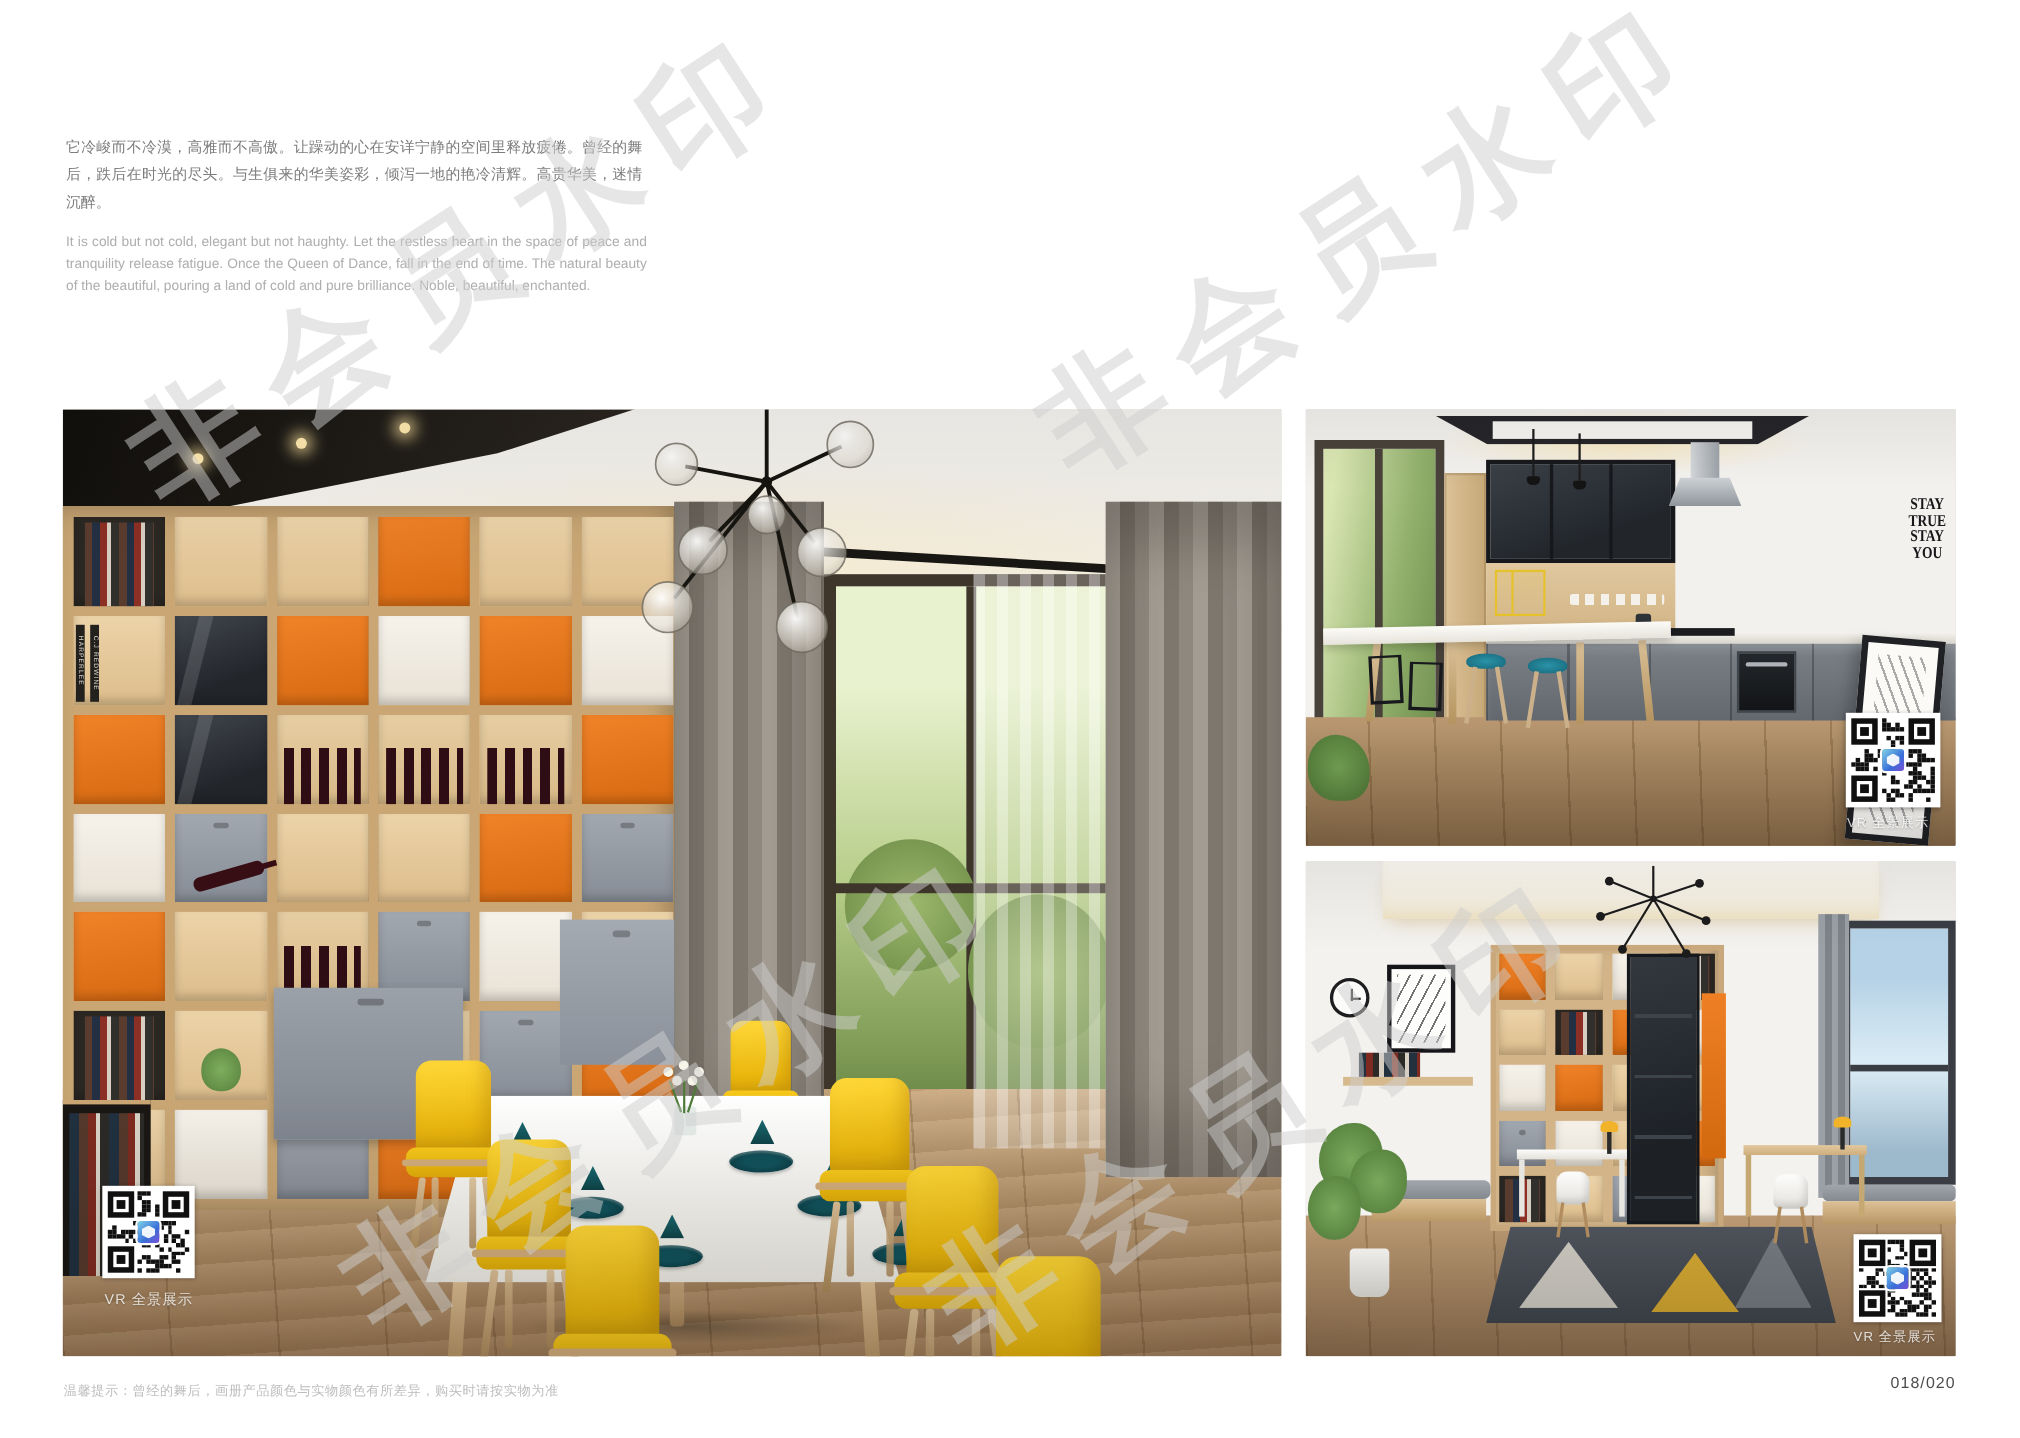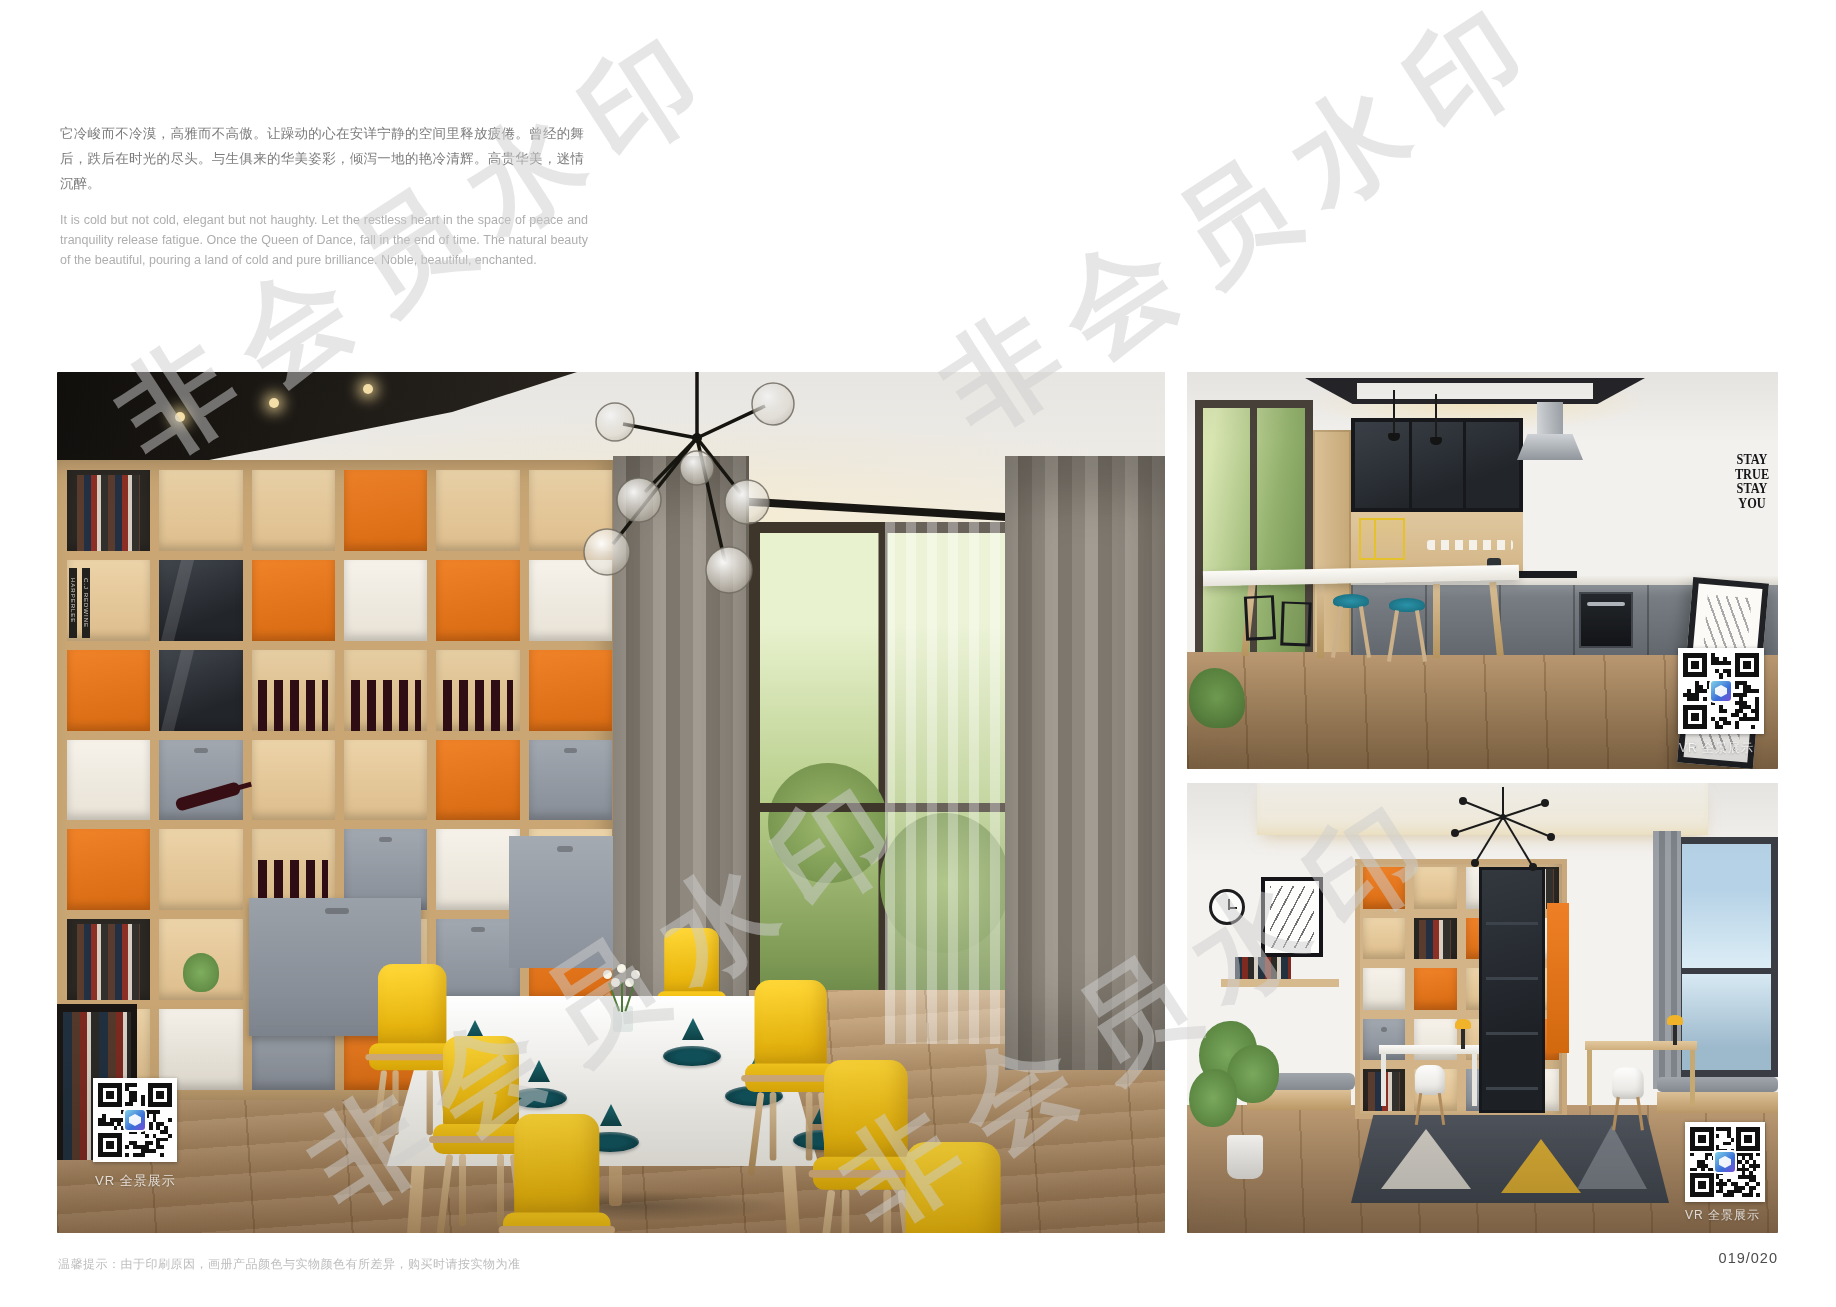--- a/index.html
+++ b/index.html
@@ -1737,15 +1737,15 @@
       <div class="vr-label" style="left:498px;top:424px;font-size:12px">VR 全景展示</div>
       <div class="ph-shade"></div>
     </div>
   </figure>
 
   <div class="wm wm1">非会员水印</div>
   <div class="wm wm2">非会员水印</div>
   <div class="wm wm3">非会员水印</div>
   <div class="wm wm4">非会员水印</div>
 
-  <div class="foot-note">温馨提示：由于印刷原因，画册产品颜色与实物颜色有所差异，购买时请按实物为准</div>
-  <div class="page-num">019/020</div>
+  <div class="foot-note">温馨提示：曾经的舞后，画册产品颜色与实物颜色有所差异，购买时请按实物为准</div>
+  <div class="page-num">018/020</div>
 </div>
 
 </body></html>

